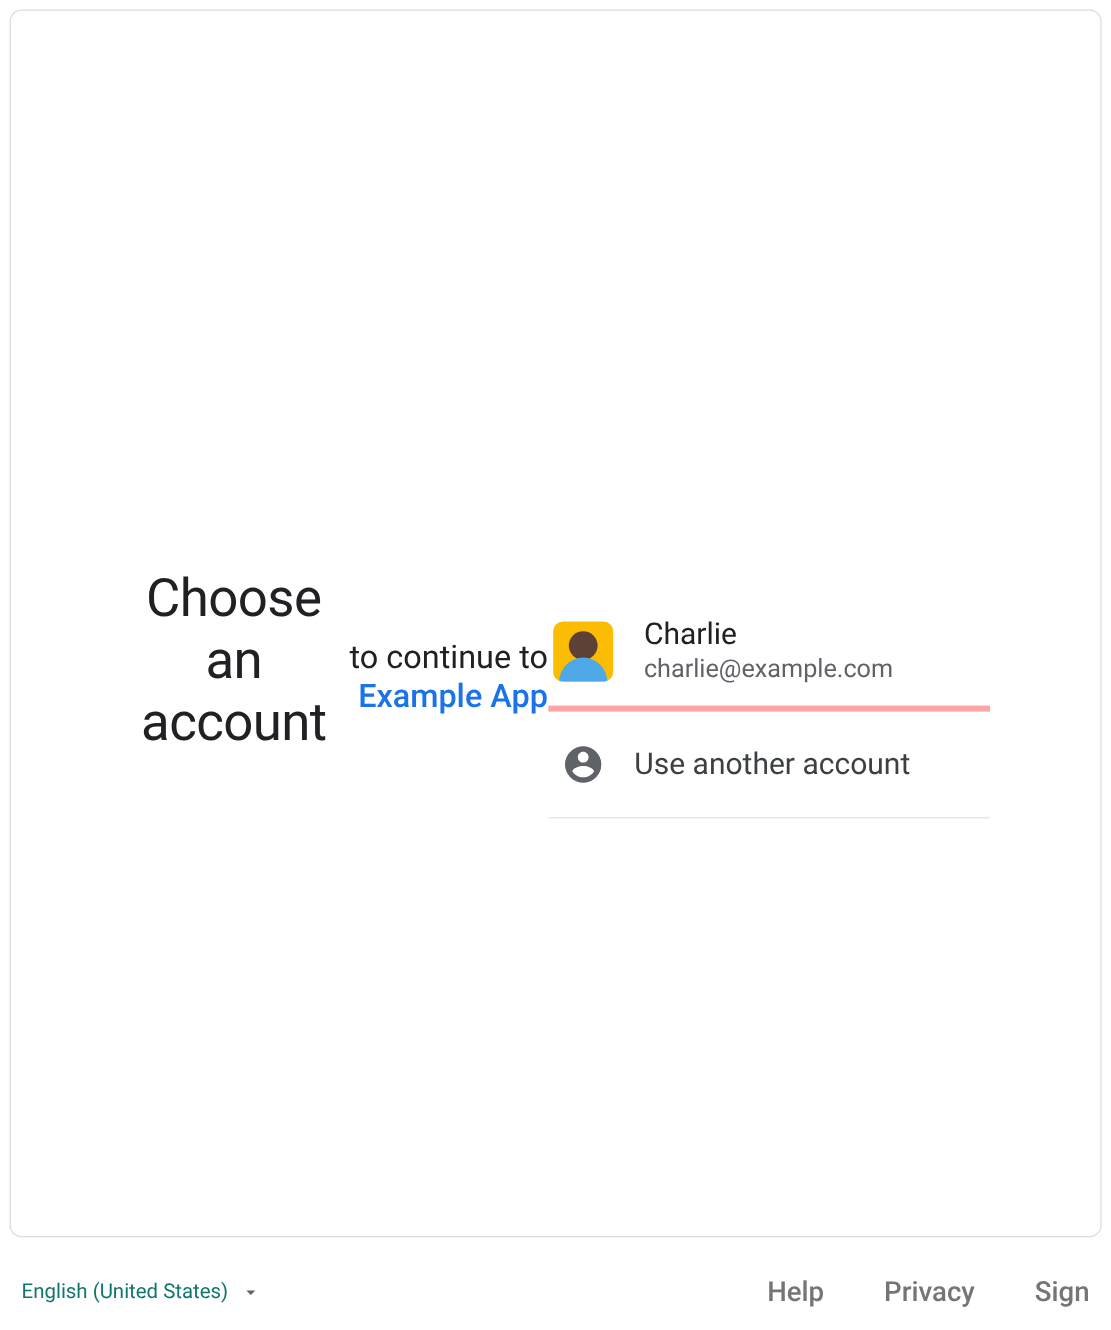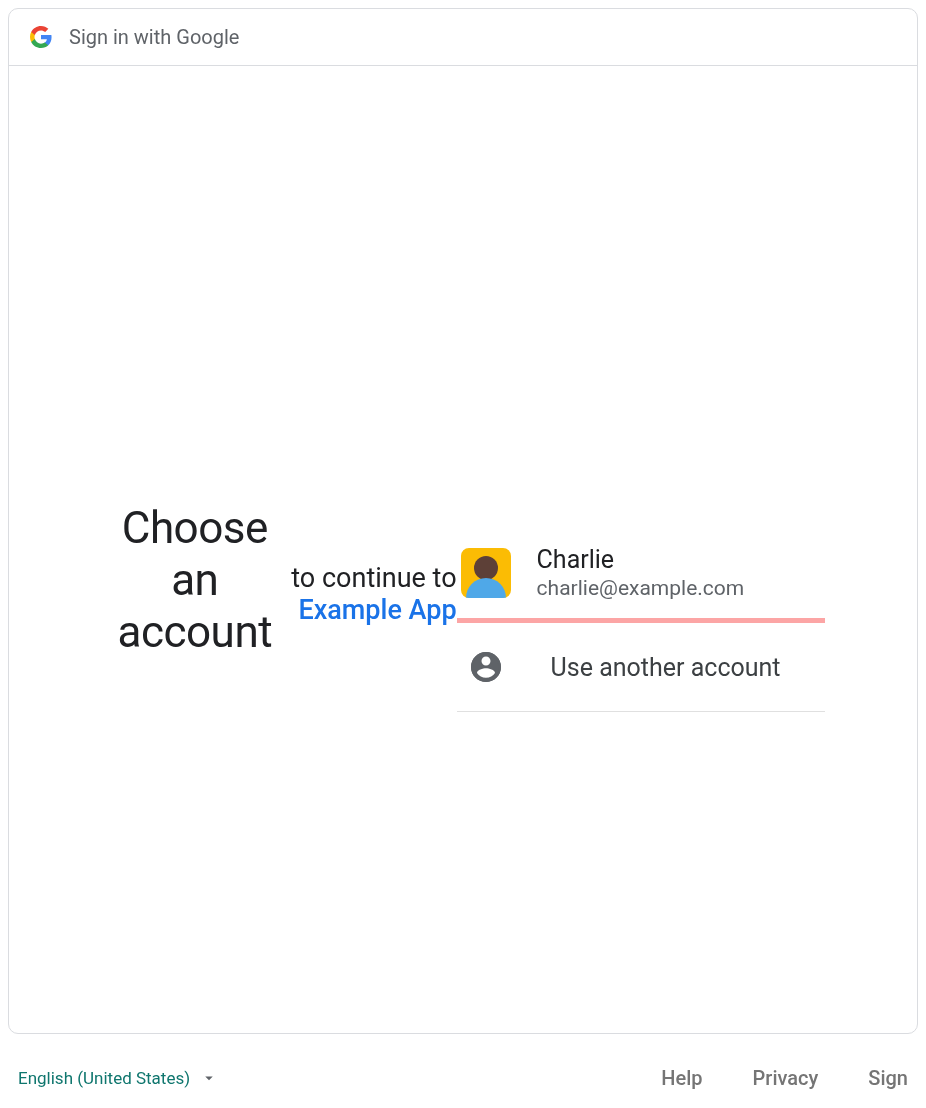--- a/index.html
+++ b/index.html
@@ -119,21 +119,21 @@
       font-size: 21px;
       color: #5f6368;
       font-weight: 400;
       text-align: right;
     }
     .another-row {
       display: flex;
       align-items: center;
       padding: 26px 4px;
       border-bottom: 1px solid #e0e0e0;
-      gap: 40px;
+      gap: 18px;
       cursor: pointer;
     }
     .person-icon-wrap {
       width: 50px;
       display: flex;
       justify-content: center;
       flex-shrink: 0;
     }
     .person-icon {
       width: 36px;
@@ -160,41 +160,30 @@
     }
     .dropdown-icon {
       width: 18px;
       height: 18px;
     }
     .footer-links {
       display: flex;
       gap: 50px;
     }
     .footer-link {
-      font-size: 20px;
+      font-size: 23px;
       color: #757575;
       font-weight: 500;
       cursor: pointer;
     }
   </style>
 </head>
 <body>
 
 <div class="card">
-  <div class="header-bar">
-    <span class="google-g-icon">
-      <svg viewBox="0 0 48 48" width="24" height="24">
-        <path fill="#4285F4" d="M45.12 24.5c0-1.56-.14-3.06-.4-4.5H24v8.51h11.84c-.51 2.75-2.06 5.08-4.39 6.64v5.52h7.11c4.16-3.83 6.56-9.47 6.56-16.17z"></path>
-        <path fill="#34A853" d="M24 46c5.94 0 10.92-1.97 14.56-5.33l-7.11-5.52c-1.97 1.32-4.49 2.1-7.45 2.1-5.73 0-10.58-3.87-12.31-9.07H4.34v5.7C7.96 41.07 15.4 46 24 46z"></path>
-        <path fill="#FBBC05" d="M11.69 28.18C11.25 26.86 11 25.45 11 24s.25-2.86.69-4.18v-5.7H4.34C2.85 17.09 2 20.45 2 24c0 3.55.85 6.91 2.34 9.88l7.35-5.7z"></path>
-        <path fill="#EA4335" d="M24 10.75c3.23 0 6.13 1.11 8.41 3.29l6.31-6.31C34.91 4.18 29.93 2 24 2 15.4 2 7.96 6.93 4.34 14.12l7.35 5.7c1.73-5.2 6.58-9.07 12.31-9.07z"></path>
-      </svg>
-    </span>
-    <span class="header-text">Sign in with Google</span>
-  </div>
 
   <div class="main-content">
     <h1 class="title">Choose an account</h1>
     <div class="subtitle">
       <span>to continue to </span><span class="app-link">Example App</span>
     </div>
 
     <div class="account-list">
       <div class="account-row">
         <div class="avatar">

